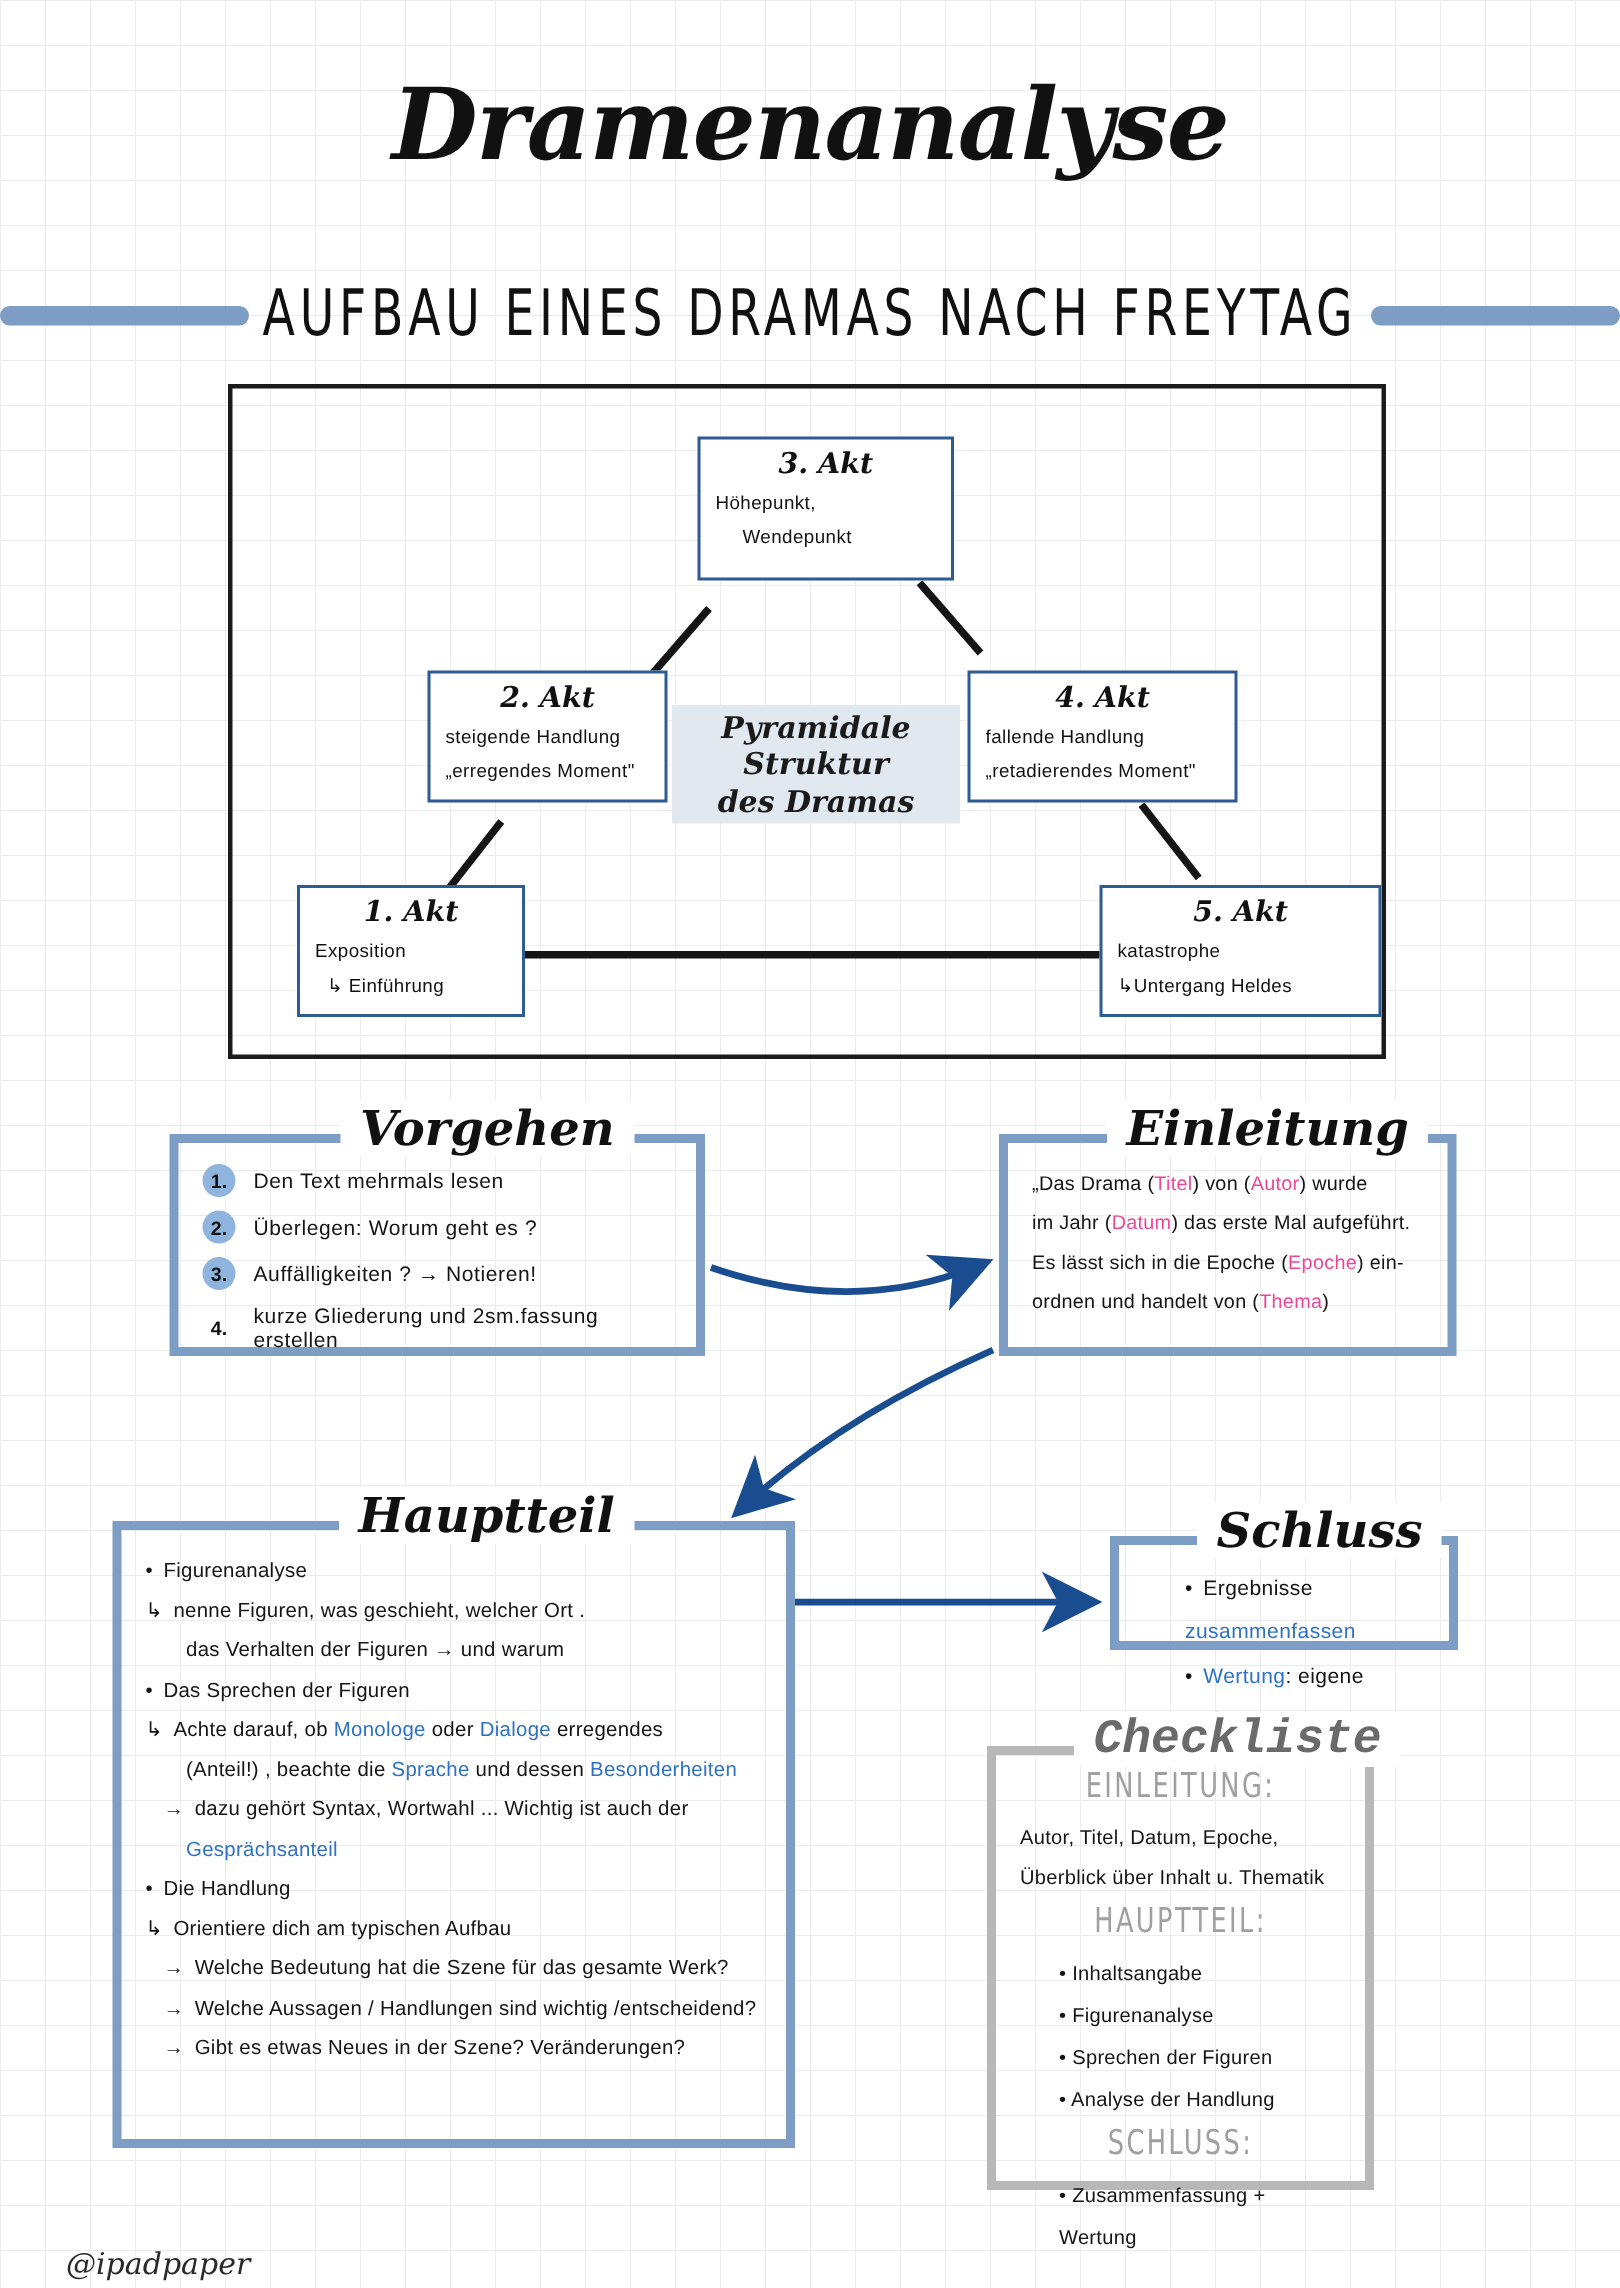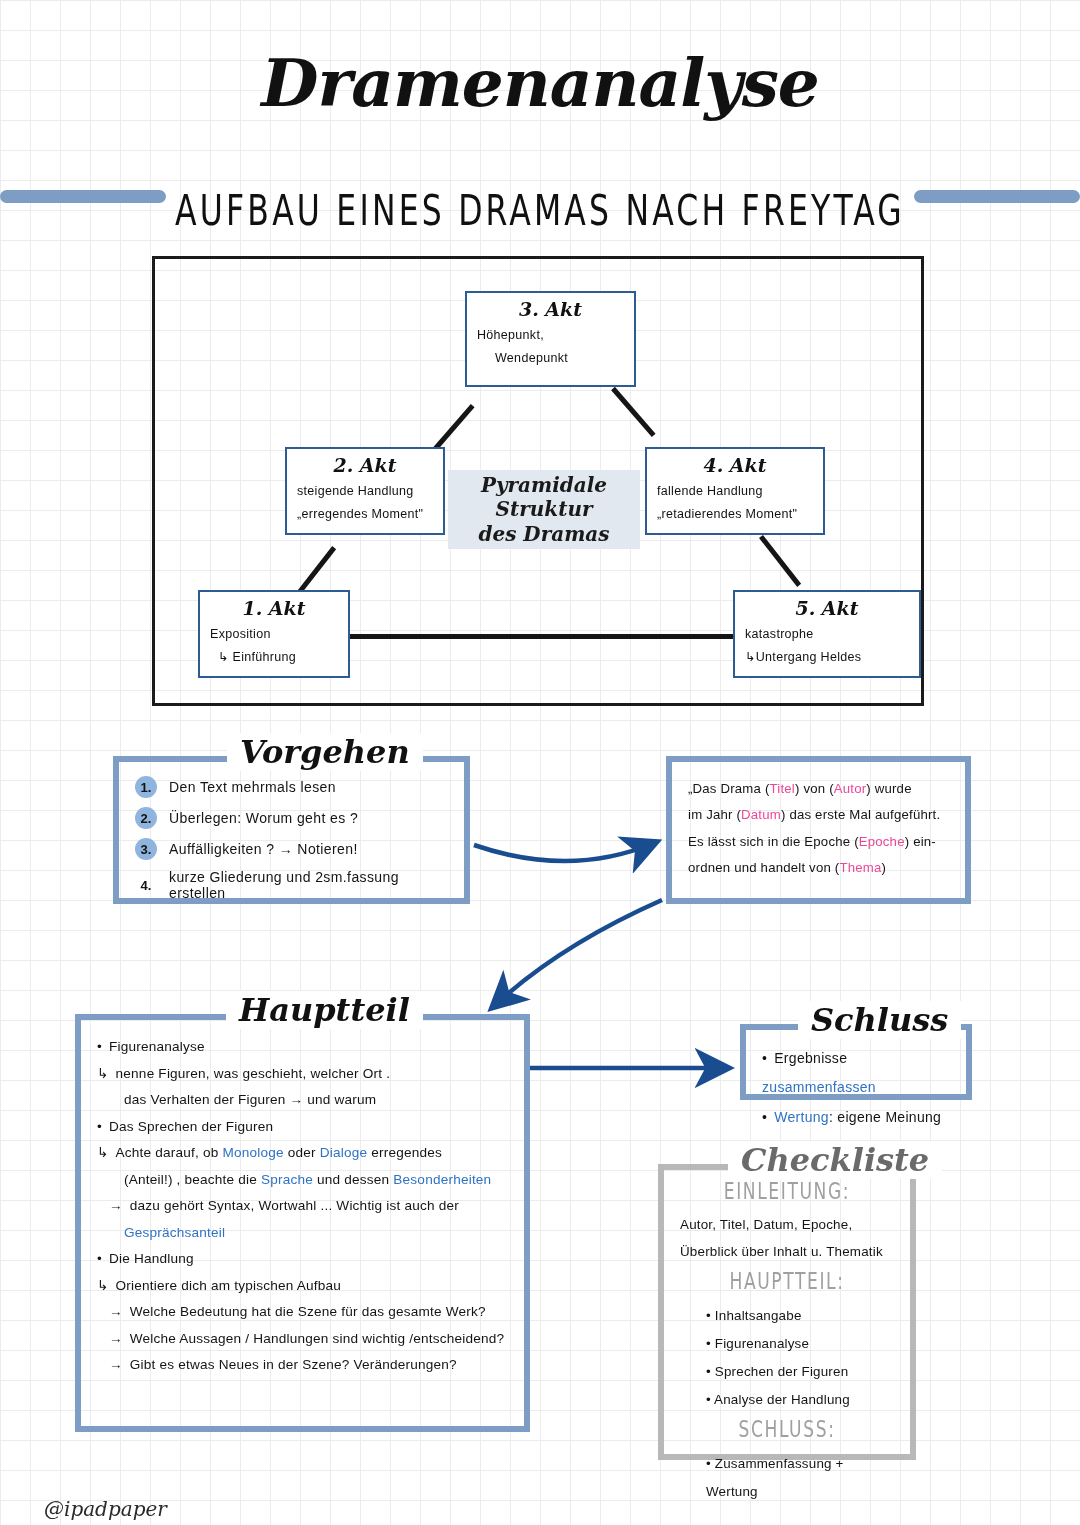--- a/index.html
+++ b/index.html
@@ -27,21 +27,21 @@
     font-style: italic;
     font-weight: bold;
     font-size: 66px;
     letter-spacing: -1px;
     color: #111111;
   }
 
   .subtitle-row {
     position: absolute;
     top: 190px; left: 0; width: 1080px;
-    display: flex; justify-content: center;
+    display: flex; align-items: center; justify-content: center;
     gap: 9px;
   }
   .sub-bar {
     height: 13px;
     border-radius: 7px;
     background: #7e9dc4;
   }
   .sub-bar.left  { width: 212px; }
   .sub-bar.right { width: 212px; }
   .subtitle-text {
@@ -165,27 +165,27 @@
   .ph { color: #ec4899; text-align: right; }
 
   
   #hauptteil { left: 75px; top: 1014px; width: 455px; height: 418px; }
   #hauptteil .card-title { left: 145px; }
   .hp-line { line-height: 1.95; font-size: 13.6px; letter-spacing: 0.2px; white-space: nowrap; }
   .hp-line.ind2 { padding-left: 12px; }
   .kw { color: #2f72c4; }
 
   
-  #schluss { left: 740px; top: 1024px; width: 232px; height: 76px; }
+  #schluss { left: 740px; top: 1024px; width: 232px; height: 76px; padding-left: 28px; }
   #schluss .card-title { left: 52px; }
   .sc-line { line-height: 2.1; font-size: 14px; letter-spacing: 0.3px; }
 
   
   #checkliste { left: 658px; top: 1164px; width: 258px; height: 296px; }
-  #checkliste .card-title { left: 64px; color: #6a6a6a; }
+  #checkliste .card-title { left: 52px; color: #6a6a6a; font-family: Liberation Mono, monospace; }
   .ck-head {
     text-align: center;
     font-family: "DejaVu Sans Condensed", "Liberation Sans", sans-serif;
     font-size: 19px;
     letter-spacing: 1.6px;
     color: #a0a0a0;
     transform: scaleY(1.2);
     margin: 4px 0 10px 0;
   }
   .ck-text { font-size: 13.4px; line-height: 2.0; letter-spacing: 0.2px; }
@@ -273,20 +273,21 @@
       <div class="vor-text">Auffälligkeiten ? → Notieren!</div>
     </div>
     <div class="vor-row">
       <div class="vor-num plain">4.</div>
       <div class="vor-text">kurze Gliederung und  2sm.fassung erstellen</div>
     </div>
   </div>
 </div>
 
 <div class="card" id="einleitung">
+  <div class="card-title">Einleitung</div>
   <div class="card-body">
     <div class="ein-line">
       <span>„Das Drama (</span><span class="ph">Titel</span><span>) von (</span><span class="ph">Autor</span><span>) wurde</span>
     </div>
     <div class="ein-line">
       <span>im Jahr (</span><span class="ph">Datum</span><span>) das erste Mal aufgeführt.</span>
     </div>
     <div class="ein-line">
       <span>Es lässt sich in die Epoche (</span><span class="ph">Epoche</span><span>) ein-</span>
     </div>

